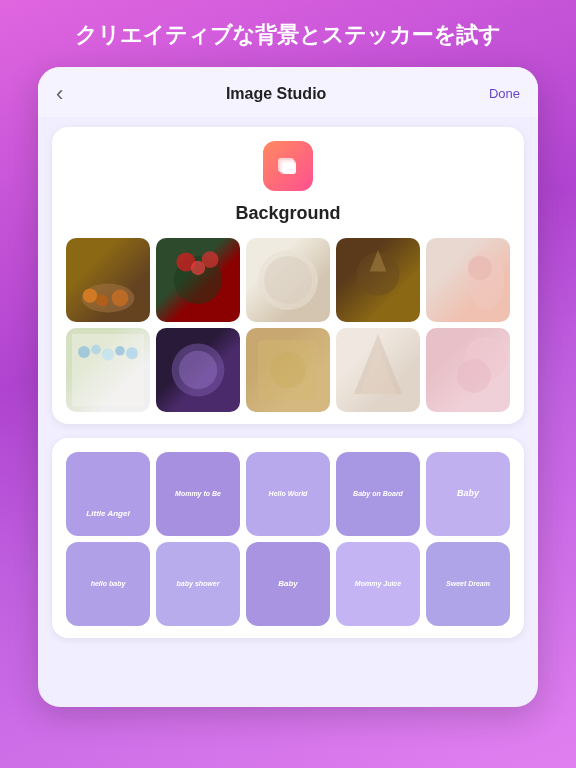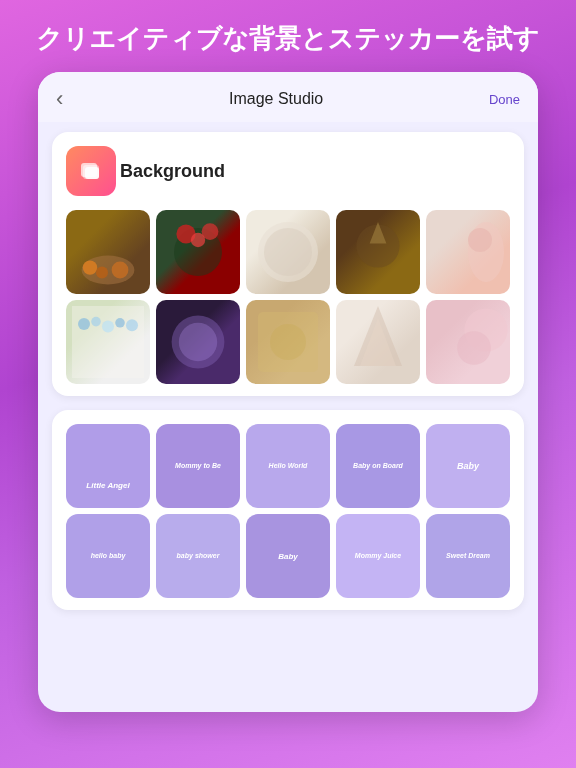--- a/index.html
+++ b/index.html
@@ -10,21 +10,21 @@
       overflow: hidden;
       font-family: -apple-system, BlinkMacSystemFont, 'Helvetica Neue', sans-serif;
       background: linear-gradient(160deg, #e066e0 0%, #b044d0 40%, #c060e0 60%, #e080f0 100%);
       display: flex;
       flex-direction: column;
       align-items: center;
     }
 
     .top-text {
       color: white;
-      font-size: 26px;
+      font-size: 22px;
       font-weight: 700;
       text-align: center;
       padding: 20px 30px 16px;
       line-height: 1.4;
     }
 
     .device-frame {
       background: #f0eeff;
       border-radius: 22px;
       width: 500px;
@@ -45,21 +45,21 @@
     }
 
     .back-btn {
       font-size: 22px;
       color: #666;
       cursor: pointer;
     }
 
     .header-title {
       font-size: 16px;
-      font-weight: 400;
+      font-weight: 700;
       color: #222;
     }
 
     .done-btn {
       font-size: 13px;
       color: #6644cc;
       font-weight: 500;
       cursor: pointer;
     }
 
@@ -77,22 +77,23 @@
     .section-card {
       background: white;
       border-radius: 16px;
       padding: 14px 14px 12px;
       box-shadow: 0 2px 8px rgba(0,0,0,0.07);
     }
 
     .section-header {
       display: flex;
       align-items: center;
-      gap: 4px;
+      gap: 12px;
       margin-bottom: 14px;
+      flex-direction: column;
     }
 
     .section-icon {
       width: 50px;
       height: 50px;
       border-radius: 12px;
       display: flex;
       align-items: center;
       justify-content: center;
       font-size: 26px;

